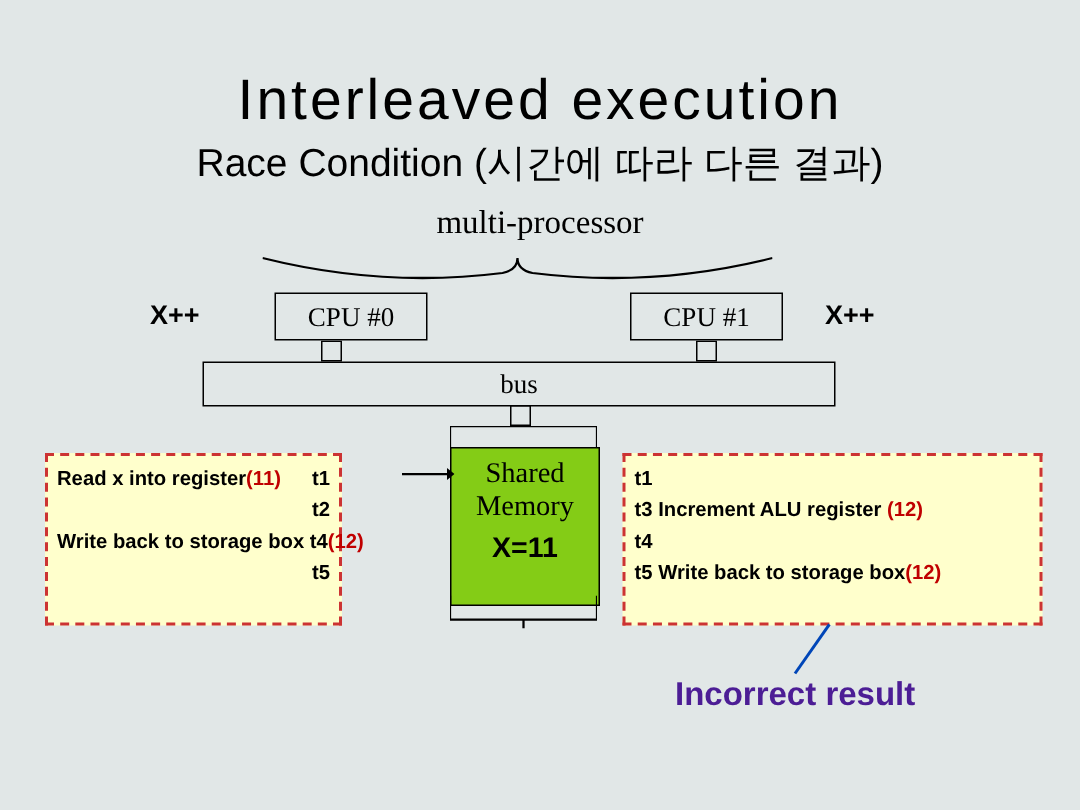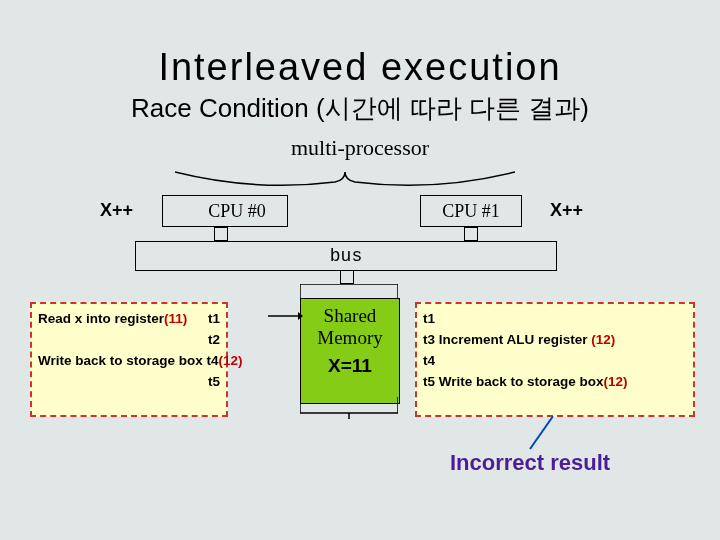--- a/index.html
+++ b/index.html
@@ -57,21 +57,21 @@
     border: 1.5px solid #000;
     background: #e1e7e7;
     text-align: center;
     font-size: 18px;
     width: 100px;
     height: 30px;
     display: flex;
     align-items: center;
     justify-content: center;
   }
-  .cpu0 { top: 195px; left: 162px; padding-left: 24px; }
+  .cpu0 { top: 195px; left: 183px; }
   .cpu1 { top: 195px; left: 420px; text-align: right; }
   .cpu-stem {
     position: absolute;
     width: 12px;
     height: 12px;
     border: 1.5px solid #000;
     background: #e1e7e7;
   }
   .stem0 { top: 227px; left: 214px; }
   .stem1 { top: 227px; left: 464px; }
@@ -79,21 +79,20 @@
     position: absolute;
     top: 241px;
     left: 135px;
     width: 420px;
     height: 28px;
     border: 1.5px solid #000;
     display: flex;
     align-items: center;
     justify-content: center;
     font-size: 18px;
-    font-family: Liberation Mono, monospace;
   }
   .bus-stem {
     position: absolute;
     top: 270px;
     left: 340px;
     width: 12px;
     height: 12px;
     border: 1.5px solid #000;
   }
   .left-box {

